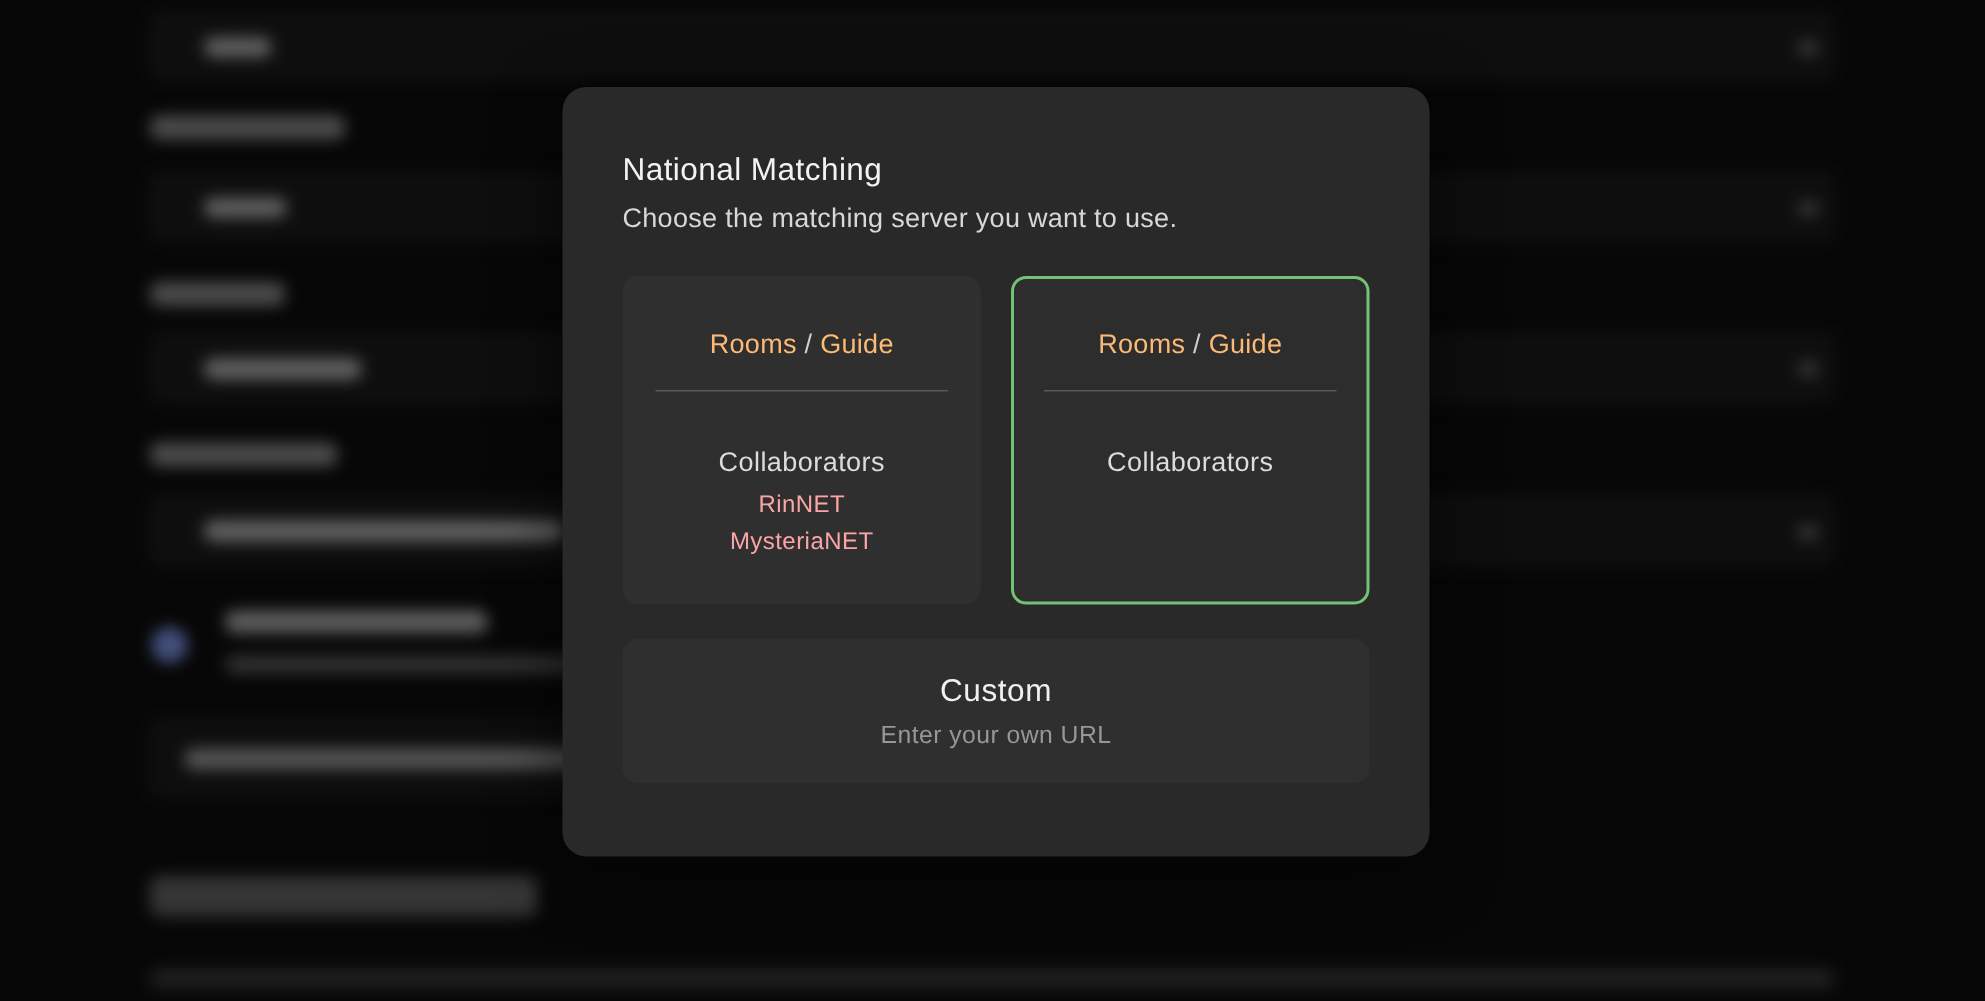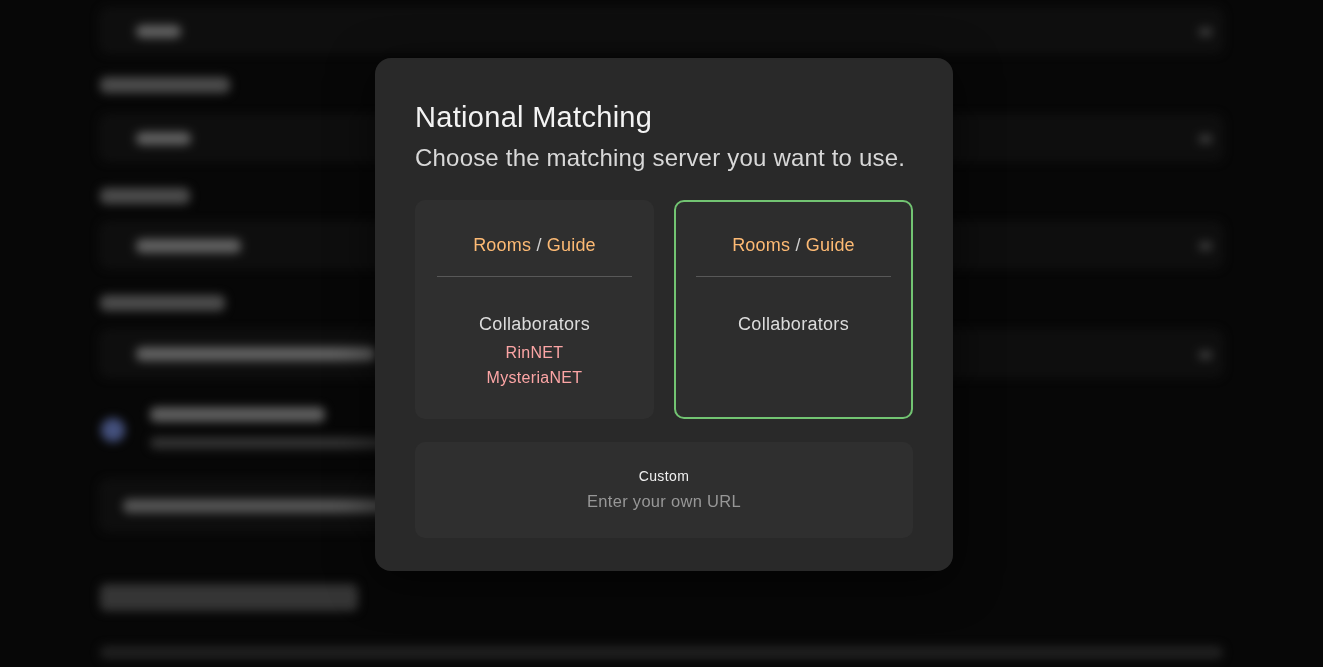--- a/index.html
+++ b/index.html
@@ -54,29 +54,29 @@
     position: absolute;
     left: 375px; top: 58px;
     width: 578px; height: 513px;
     background: #292929;
     border-radius: 16px;
     box-shadow: 0 10px 45px rgba(0,0,0,0.6);
     padding: 44px 40px 39px 40px;
     color: #f3f3f3;
   }
   .modal-title {
-    font-size: 29px;
+    font-size: 21px;
     font-weight: 500;
     letter-spacing: 0.3px;
     color: #f3f3f3;
     line-height: 1.1;
   }
   .modal-subtitle {
     margin-top: 10px;
-    font-size: 24px;
+    font-size: 18px;
     font-weight: 400;
     color: #d8d8d8;
     letter-spacing: 0.2px;
   }
 
   .server-row {
     margin-top: 28px;
     display: flex;
     gap: 20px;
   }
@@ -139,21 +139,21 @@
     background: #2f2f2f;
     border-radius: 10px;
     display: flex;
     flex-direction: column;
     align-items: center;
     justify-content: center;
     gap: 8px;
     cursor: pointer;
   }
   .custom-title {
-    font-size: 14px;
+    font-size: 21px;
     color: #f0f0f0;
     letter-spacing: 0.4px;
   }
   .custom-subtitle {
     font-size: 16.5px;
     color: #979797;
     letter-spacing: 0.3px;
   }
 </style>
 </head>

